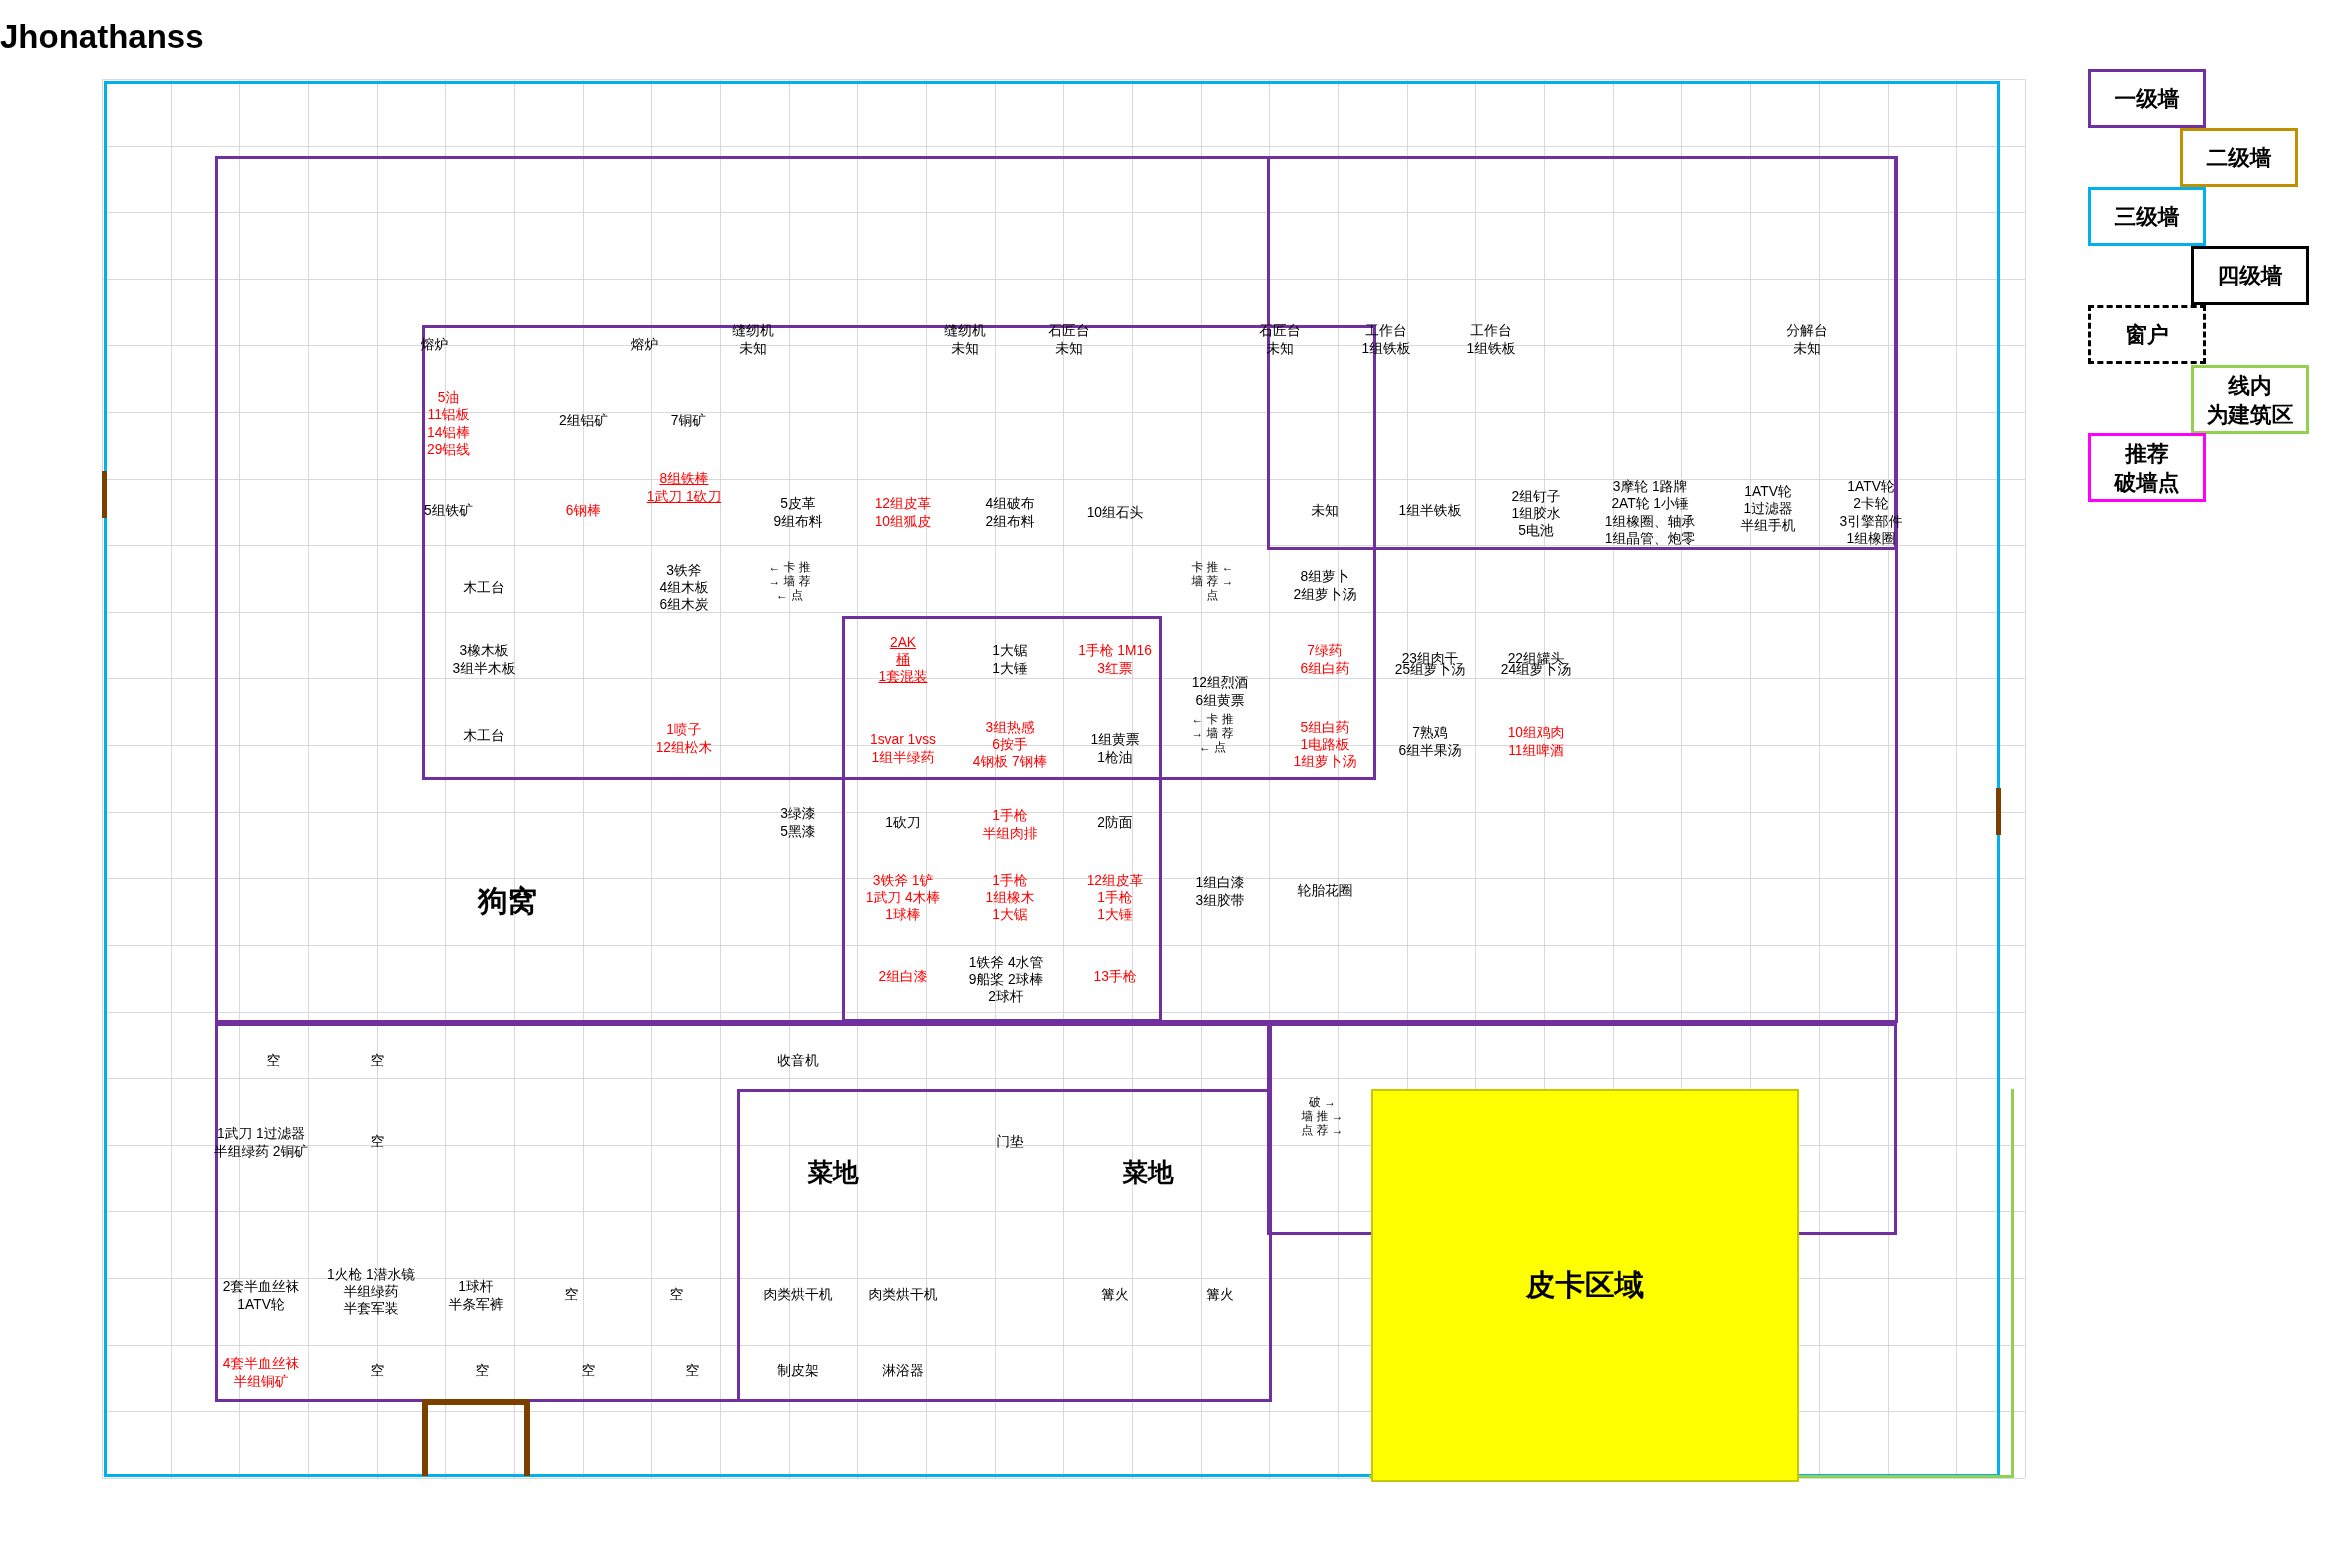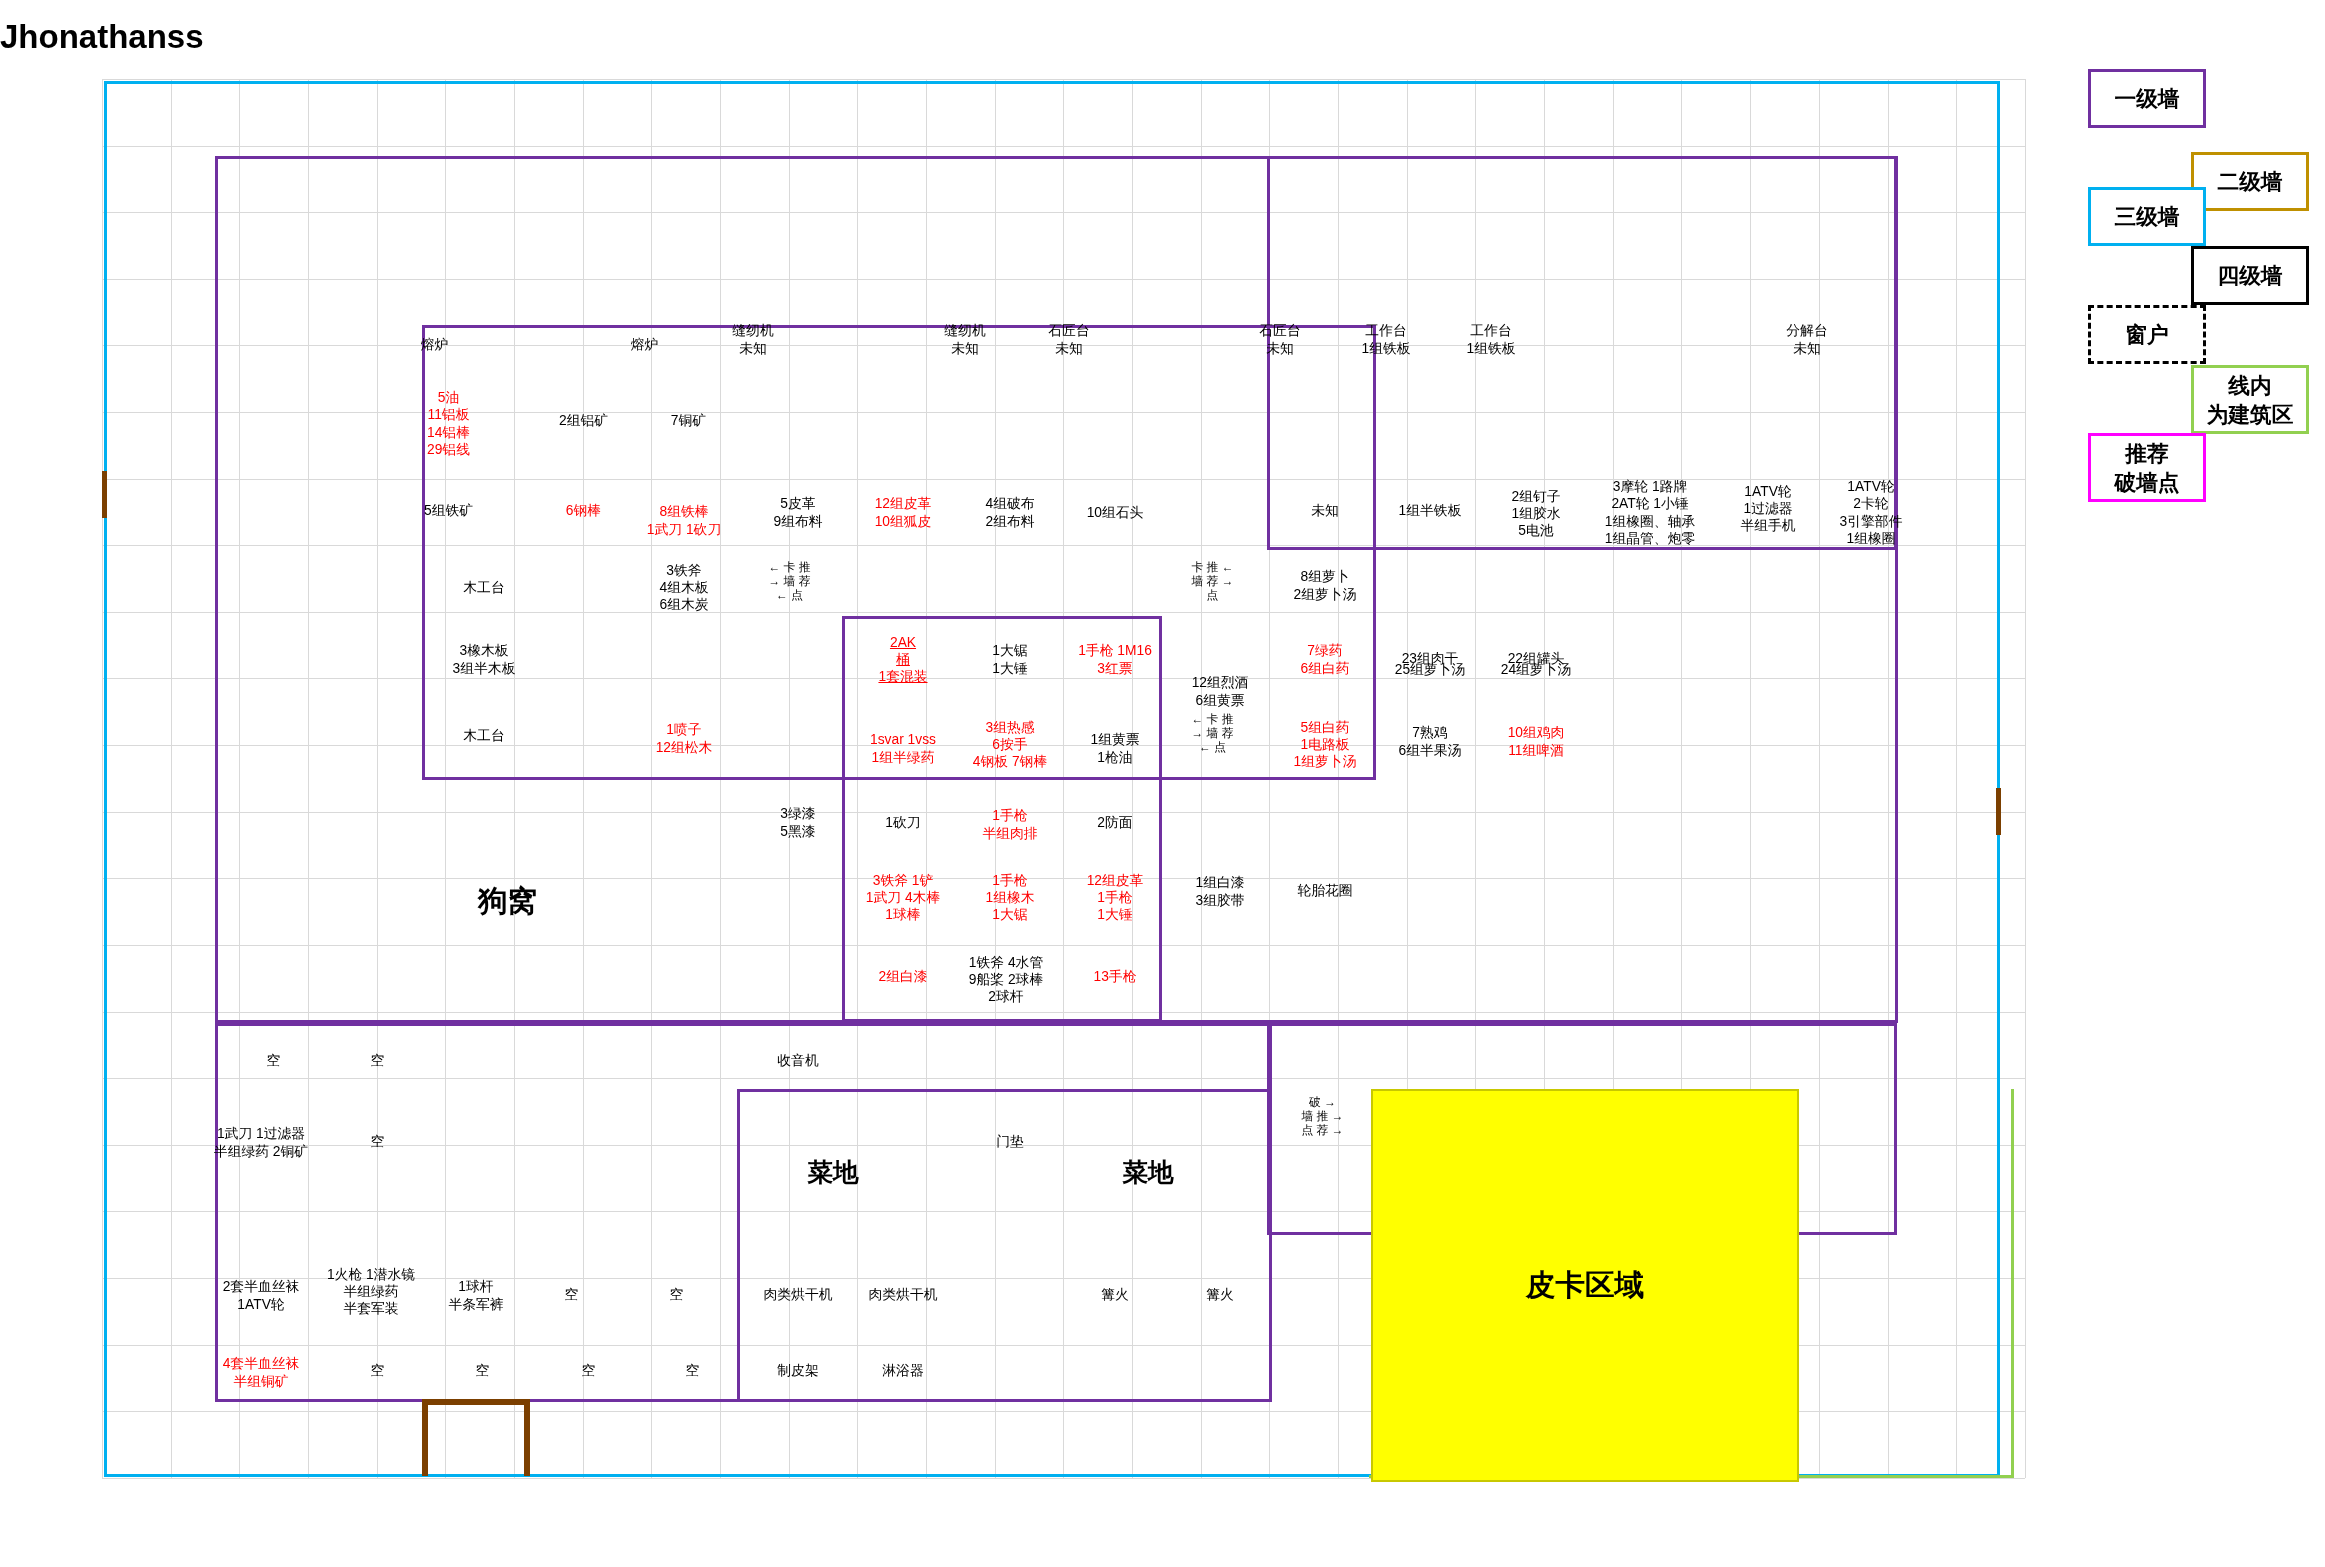--- a/index.html
+++ b/index.html
@@ -137,21 +137,21 @@
 <div class="arrowcell" style="left:1271px;top:1095px;width:103px;">
   <div class="row">破  →</div>
   <div class="row">墙 推 →</div>
   <div class="row">点 荐 →</div>
 </div>
 
 <div id="legend">
   <div class="leg b-l1" style="left:0px;top:0px;width:118px;height:59px;">
     <span>一级墙</span>
   </div>
-  <div class="leg b-l2" style="left:103px;top:59px;width:118px;height:59px;margin-top:24px;">
+  <div class="leg b-l2" style="left:92px;top:59px;width:118px;height:59px;">
     <span>二级墙</span>
   </div>
   <div class="leg b-l3" style="left:0px;top:118px;width:118px;height:59px;">
     <span>三级墙</span>
   </div>
   <div class="leg b-l4" style="left:103px;top:177px;width:118px;height:59px;">
     <span>四级墙</span>
   </div>
   <div class="leg b-window" style="left:0px;top:236px;width:118px;height:59px;">
     <span>窗户</span>
@@ -211,21 +211,21 @@
   </div>
 <div class="cell" style="left: 644px; top: 409px; width: 89px; height: 23.6px;">
     <span class="ln">7铜矿</span>
   </div>
 <div class="cell" style="left: 404px; top: 499px; width: 89px; height: 23.6px;">
     <span class="ln">5组铁矿</span>
   </div>
 <div class="cell red" style="left: 539px; top: 499px; width: 89px; height: 23.6px;">
     <span class="ln">6钢棒</span>
   </div>
-<div class="cell red" style="left: 630px; top: 496px; width: 108px; height: 49px;">
+<div class="cell red" style="left: 630px; top: 463px; width: 108px; height: 49px; text-decoration: underline;">
     <span class="ln">8组铁棒</span>
     <span class="ln">1武刀 1砍刀</span>
   </div>
 <div class="cell" style="left: 744px; top: 488px; width: 108px; height: 49px;">
     <span class="ln">5皮革</span>
     <span class="ln">9组布料</span>
   </div>
 <div class="cell red" style="left: 849px; top: 488px; width: 108px; height: 49px;">
     <span class="ln">12组皮革</span>
     <span class="ln">10组狐皮</span>

